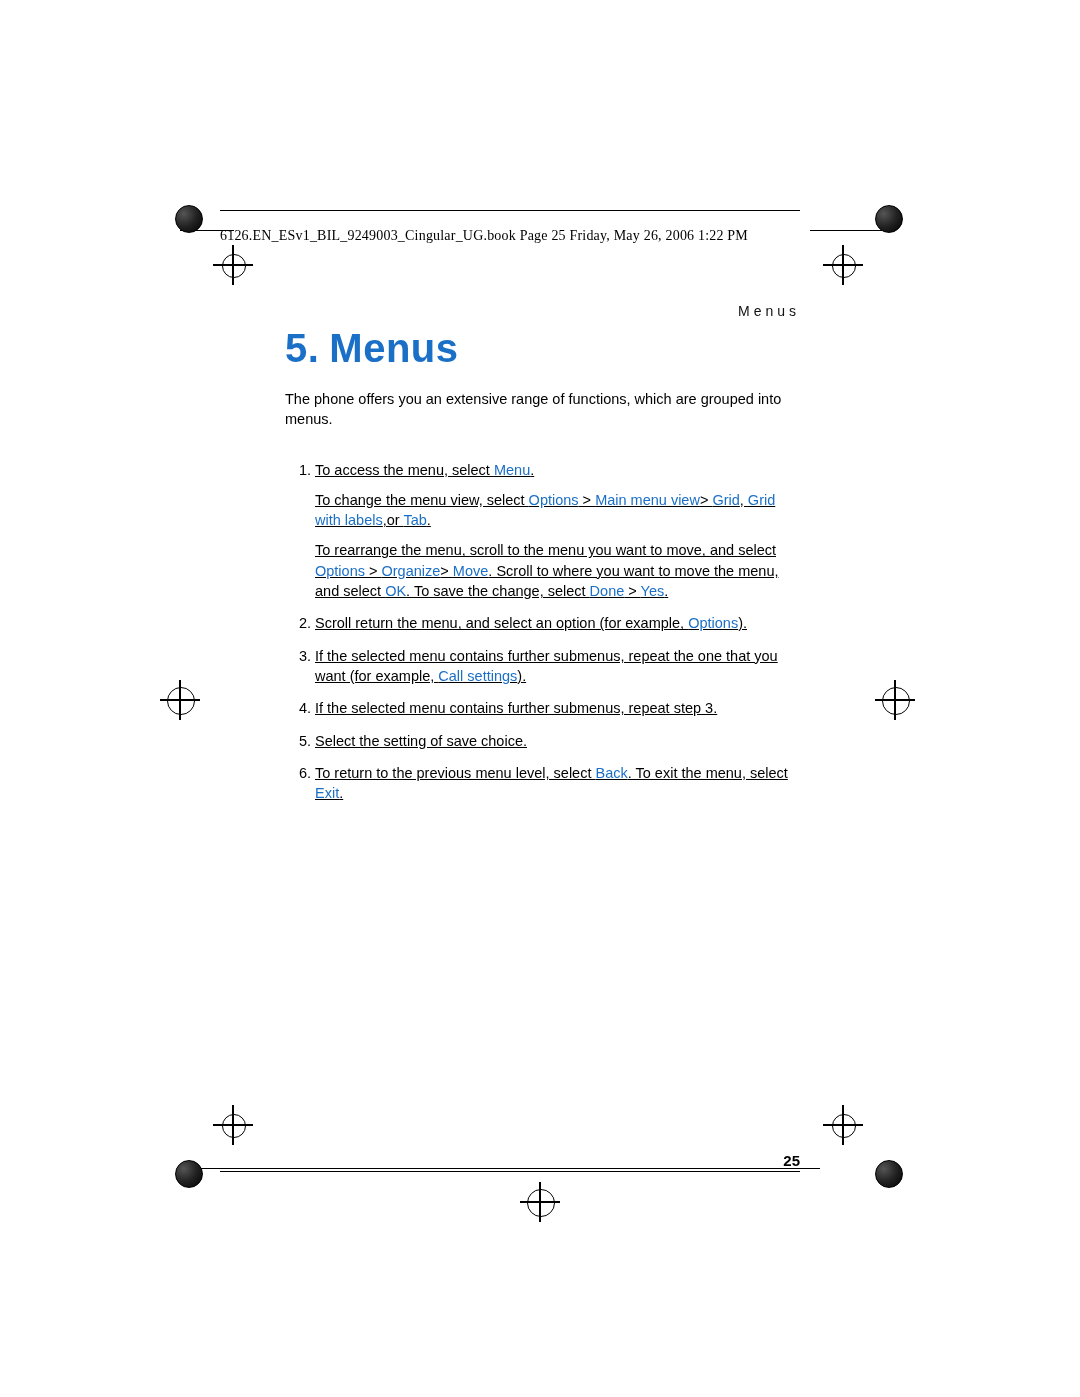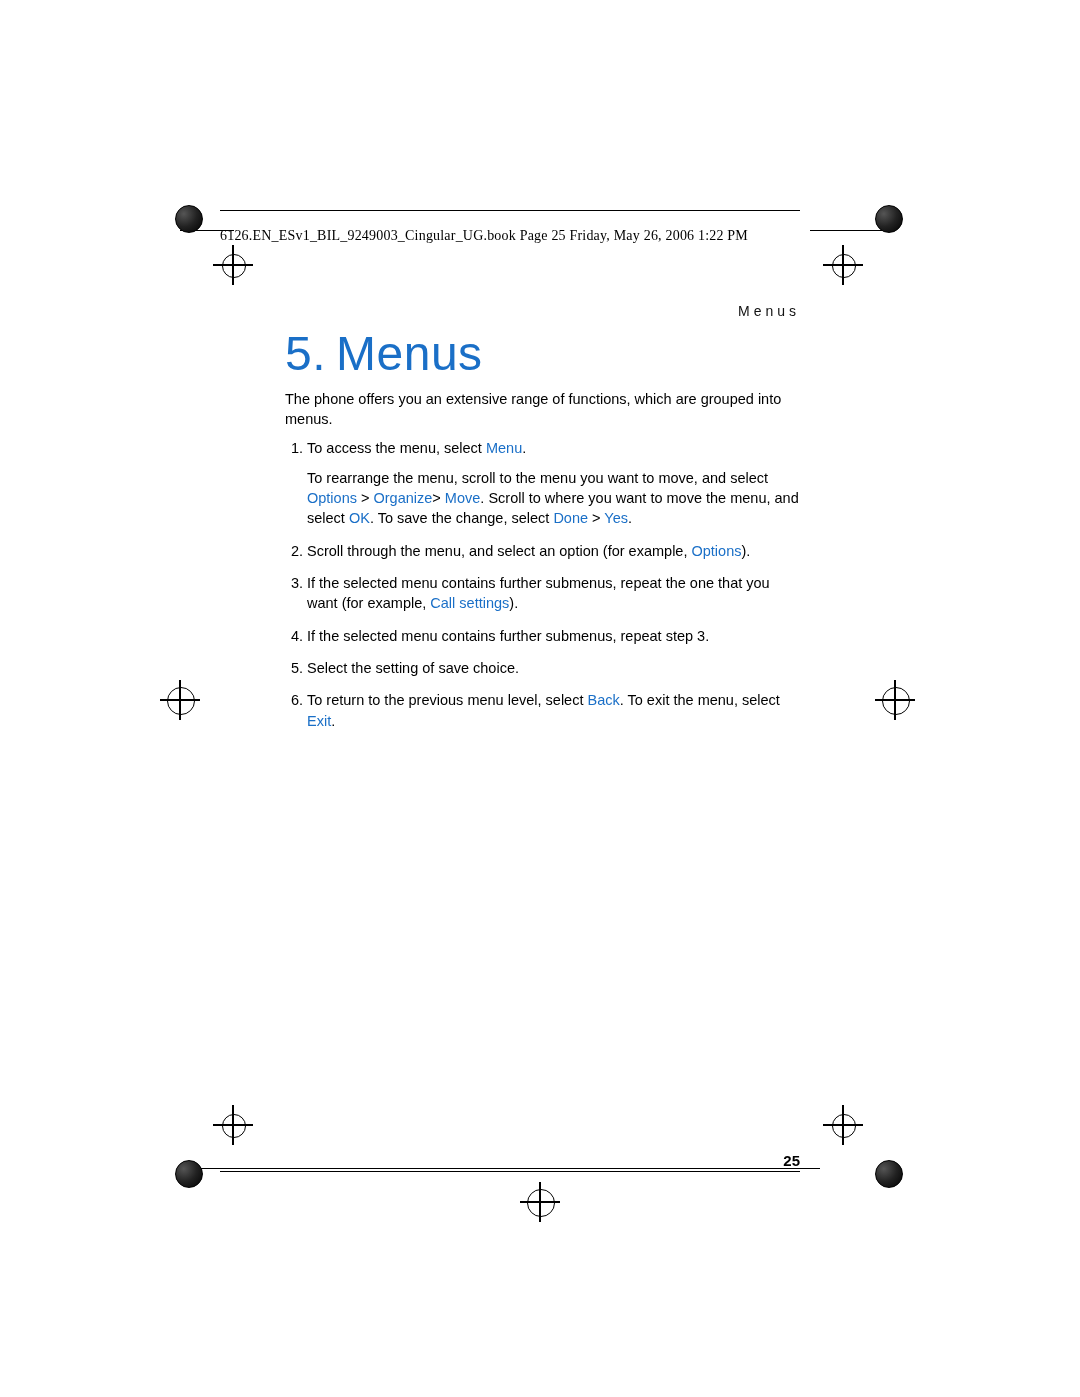--- a/index.html
+++ b/index.html
@@ -39,41 +39,42 @@
     top: 92px;
     right: 0px;
     font-size: 14px;
     letter-spacing: 4px;
     color: #111;
   }
   .chapter-title {
     position: absolute;
     top: 115px;
     left: 65px;
-    font-size: 48px;
+    font-size: 40px;
     color: #1a6fc7;
-    font-weight: 400;
+    font-weight: 700;
     letter-spacing: 0.5px;
   }
   .chapter-num {
     margin-right: 10px;
   }
   .body-area {
     position: absolute;
     top: 178px;
     left: 65px;
     width: 515px;
     font-size: 14.5px;
     line-height: 1.4;
   }
-  .intro { margin-bottom: 8px; }
+  .intro { margin-bottom: 30px; }
   ol.steps {
     list-style: decimal;
     padding-left: 22px;
-    margin: 0;
+    margin: 8px;
+    text-decoration: underline;
   }
   ol.steps > li {
     margin-bottom: 12px;
   }
   .subpara { margin-top: 10px; }
   .hl { color: #1a6fc7; }
   .page-number {
     position: absolute;
     right: 0px;
     bottom: 2px;
@@ -188,25 +189,28 @@
     <div class="chapter-title">
       <span class="chapter-num">5.</span><span>Menus</span>
     </div>
 
     <div class="body-area">
       <div class="intro">The phone offers you an extensive range of functions, which are grouped into menus.</div>
       <ol class="steps">
         <li>
           <span>To access the menu, select </span><span class="hl">Menu</span><span>.</span>
           <div class="subpara">
+            <span>To change the menu view, select </span><span class="hl">Options</span><span> &gt; </span><span class="hl">Main menu view</span><span>&gt; </span><span class="hl">Grid</span><span>, </span><span class="hl">Grid with labels</span><span>,or </span><span class="hl">Tab</span><span>.</span>
+          </div>
+          <div class="subpara">
             <span>To rearrange the menu, scroll to the menu you want to move, and select </span><span class="hl">Options</span><span> &gt; </span><span class="hl">Organize</span><span>&gt; </span><span class="hl">Move</span><span>. Scroll to where you want to move the menu, and select </span><span class="hl">OK</span><span>. To save the change, select </span><span class="hl">Done</span><span> &gt; </span><span class="hl">Yes</span><span>.</span>
           </div>
         </li>
         <li>
-          <span>Scroll through the menu, and select an option (for example, </span><span class="hl">Options</span><span>).</span>
+          <span>Scroll return the menu, and select an option (for example, </span><span class="hl">Options</span><span>).</span>
         </li>
         <li>
           <span>If the selected menu contains further submenus, repeat the one that you want (for example, </span><span class="hl">Call settings</span><span>).</span>
         </li>
         <li>If the selected menu contains further submenus, repeat step 3.</li>
         <li>Select the setting of save choice.</li>
         <li>
           <span>To return to the previous menu level, select </span><span class="hl">Back</span><span>. To exit the menu, select </span><span class="hl">Exit</span><span>.</span>
         </li>
       </ol>

